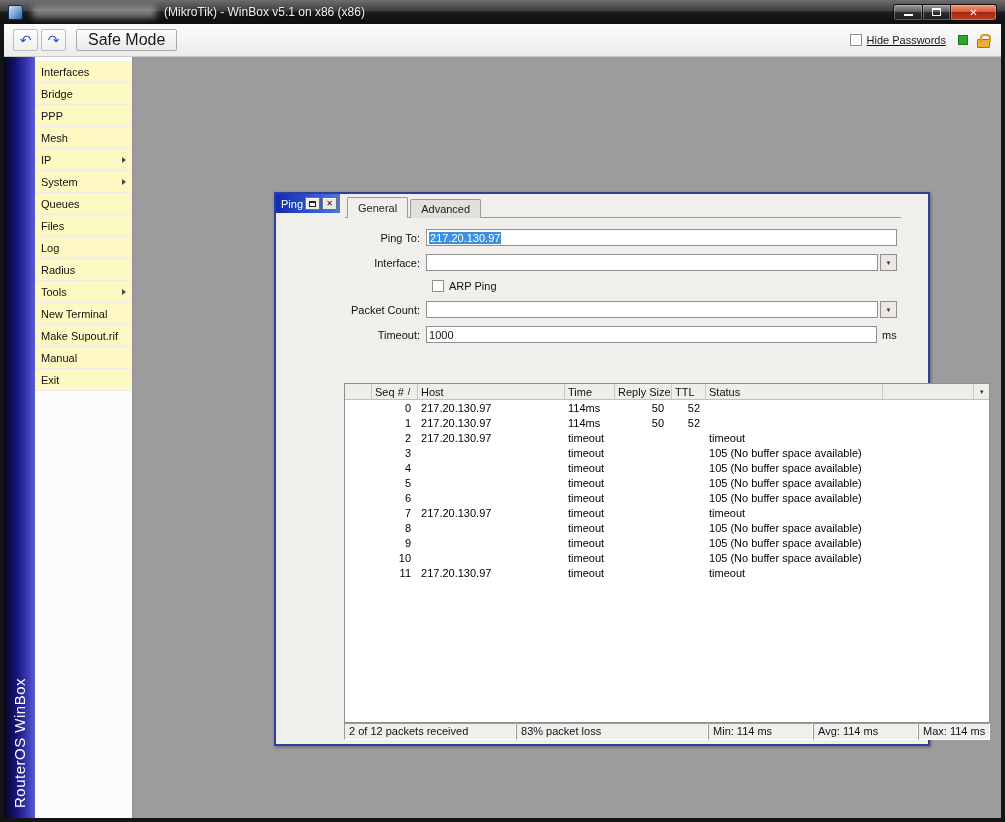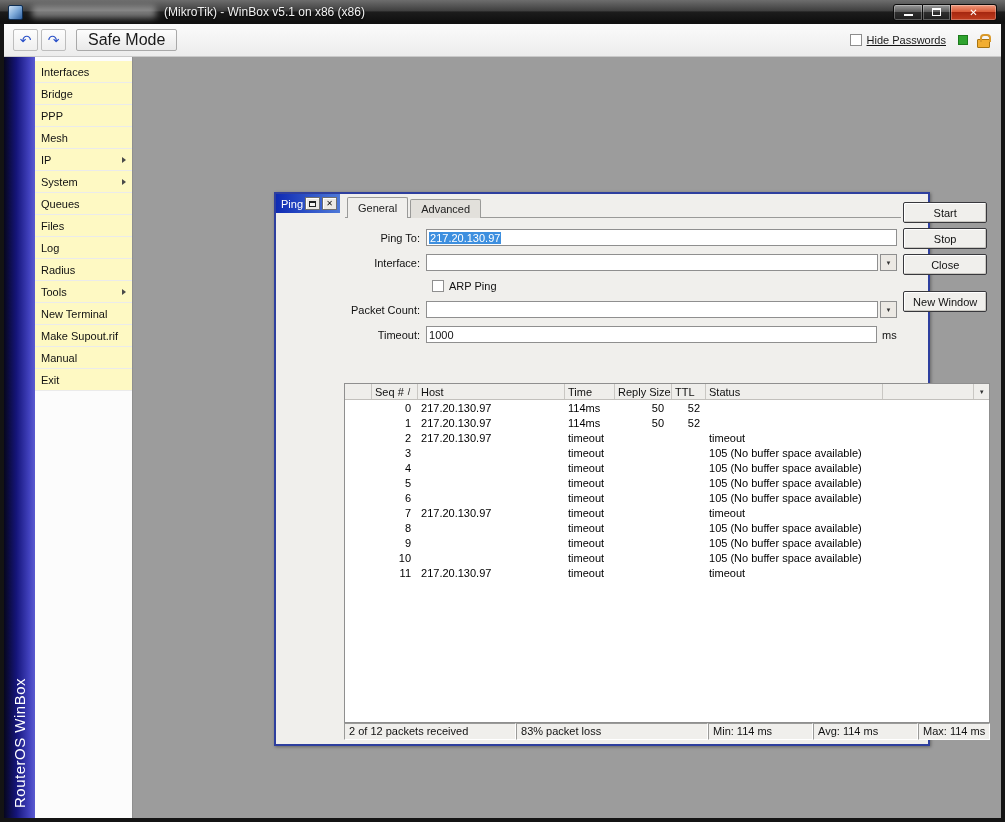--- a/index.html
+++ b/index.html
@@ -293,34 +293,20 @@
                   </div>
                 </div>
 
                 <div class="frow">
                   <div class="flabel">Timeout:</div>
                   <div class="fld">1000</div>
                   <span class="unit">ms</span>
                 </div>
               </div>
 
-              <div class="btn-col">
-                  <div class="abtn">
-    <span>Start</span>
-  </div>
-                  <div class="abtn">
-    <span>Stop</span>
-  </div>
-                  <div class="abtn">
-    <span>Close</span>
-  </div>
-                  <div class="abtn gap">
-    <span>New Window</span>
-  </div>
-                </div>
             </div>
 
             <div class="list">
               <div class="lhead">
                 <div class="th c0"></div>
                 <div class="th c-seq">
                   <span>Seq #</span>
                   <span class="sort">/</span>
                 </div>
                 <div class="th c-host">Host</div>

